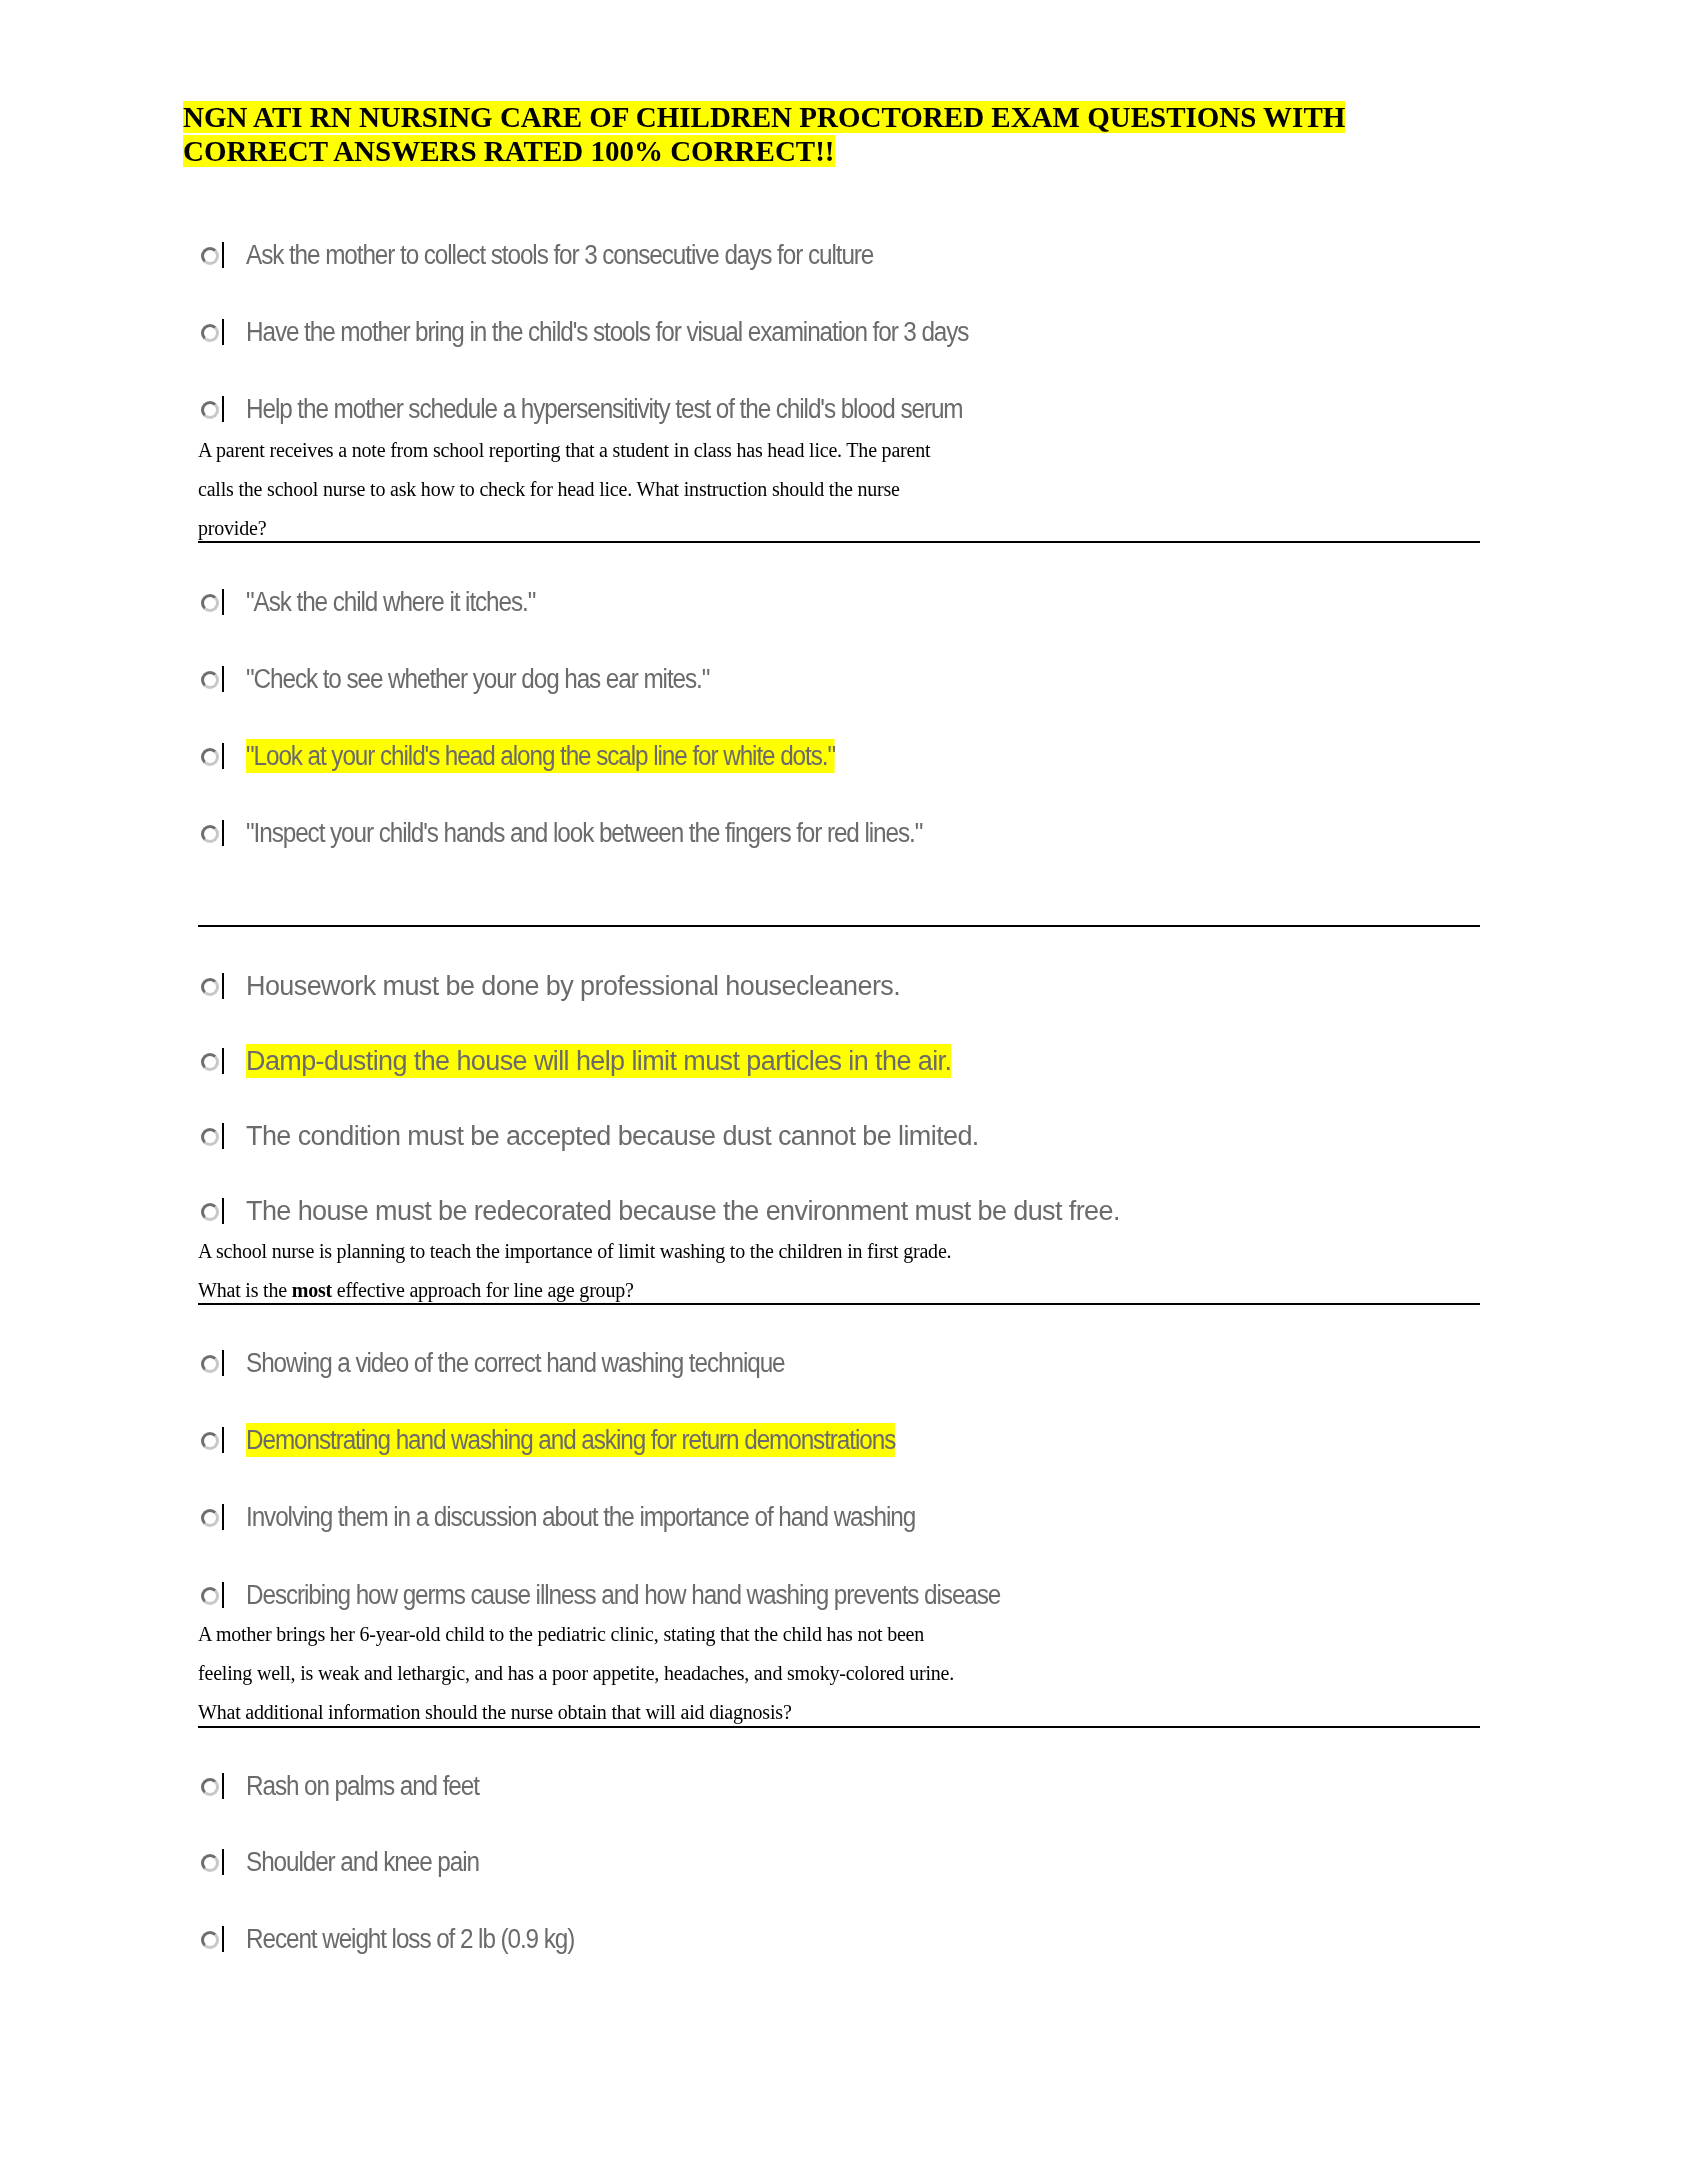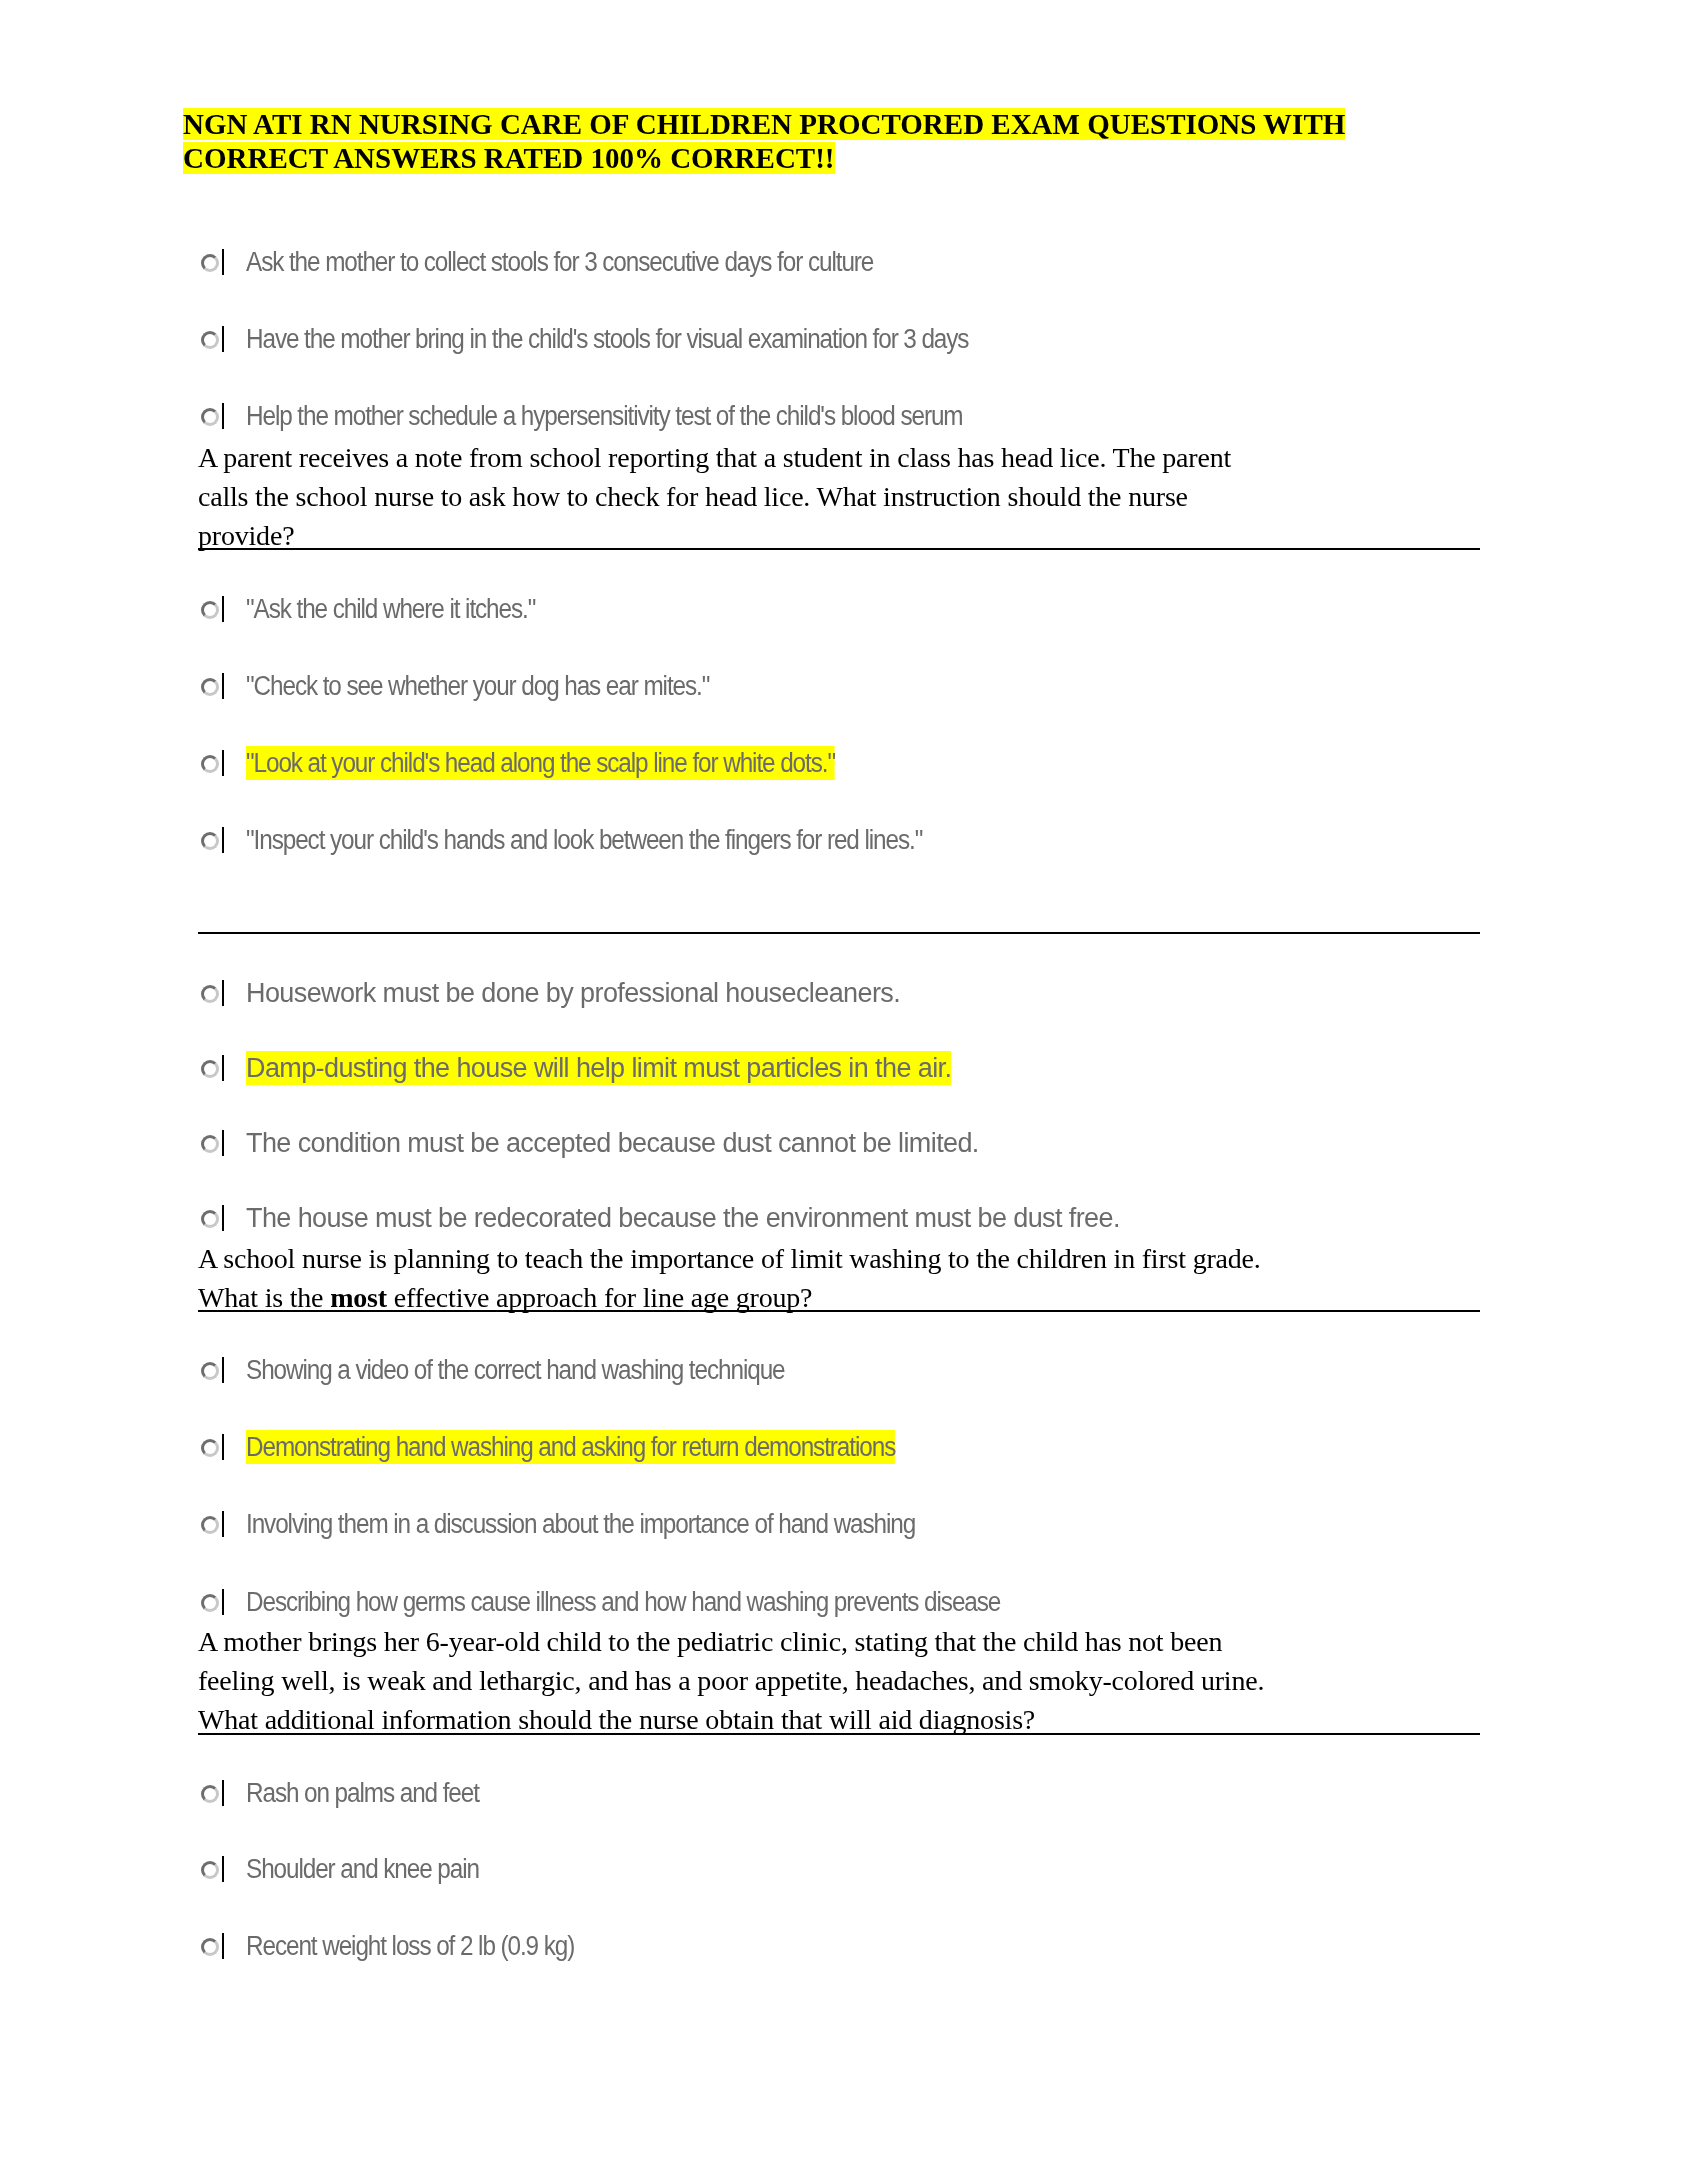--- a/index.html
+++ b/index.html
@@ -1,17 +1,17 @@
 <!DOCTYPE html>
 <html><head>
   <meta charset="utf-8">
   <style>
     html, body { margin: 0; padding: 0; background: #ffffff; }
     body { width: 1683px; height: 2178px; position: relative; overflow: hidden; }
-    .page { position: absolute; left: 0; top: 8px; width: 1683px; height: 1720px; }
+    .page { position: absolute; left: 0; top: 1px; width: 1683px; height: 1720px; }
 
     .title {
       position: absolute; left: 183px; top: 99px; width: 1287px;
       font-family: "Liberation Serif", serif; font-weight: bold;
       font-size: 29px; line-height: 34px; color: #000;
     }
     .title span { background: #ffff00; }
 
     .option {
       position: absolute; left: 201px; display: flex; align-items: center;
@@ -26,21 +26,21 @@
     .bar { width: 2px; height: 26px; background: #000; margin-left: 3px; margin-right: 22px; }
     .opt-text {
       font-family: "Liberation Sans", sans-serif; font-size: 27px; color: #6b6b6b;
       letter-spacing: -0.6px; white-space: nowrap; line-height: 34px;
     }
     .opt-text.narrow { font-family: "Liberation Sans Narrow", "Liberation Sans", sans-serif; letter-spacing: -1.2px; transform: scaleX(0.9); transform-origin: left center; }
     .opt-text.hl { background: #ffff00; }
 
     .question {
       position: absolute; left: 198px; width: 1287px;
-      font-family: "Liberation Serif", serif; font-size: 28px; line-height: 39px; color: #000;
+      font-family: "Liberation Serif", serif; font-size: 20px; line-height: 39px; color: #000;
       letter-spacing: -0.2px;
     }
     .q-rule { position: absolute; left: 198px; width: 1282px; height: 2px; background: #000; }
     .bold-sans { font-family: Liberation Serif, serif; font-weight: bold; }
   </style>
 </head>
 <body>
 
 <div class="page">
 

